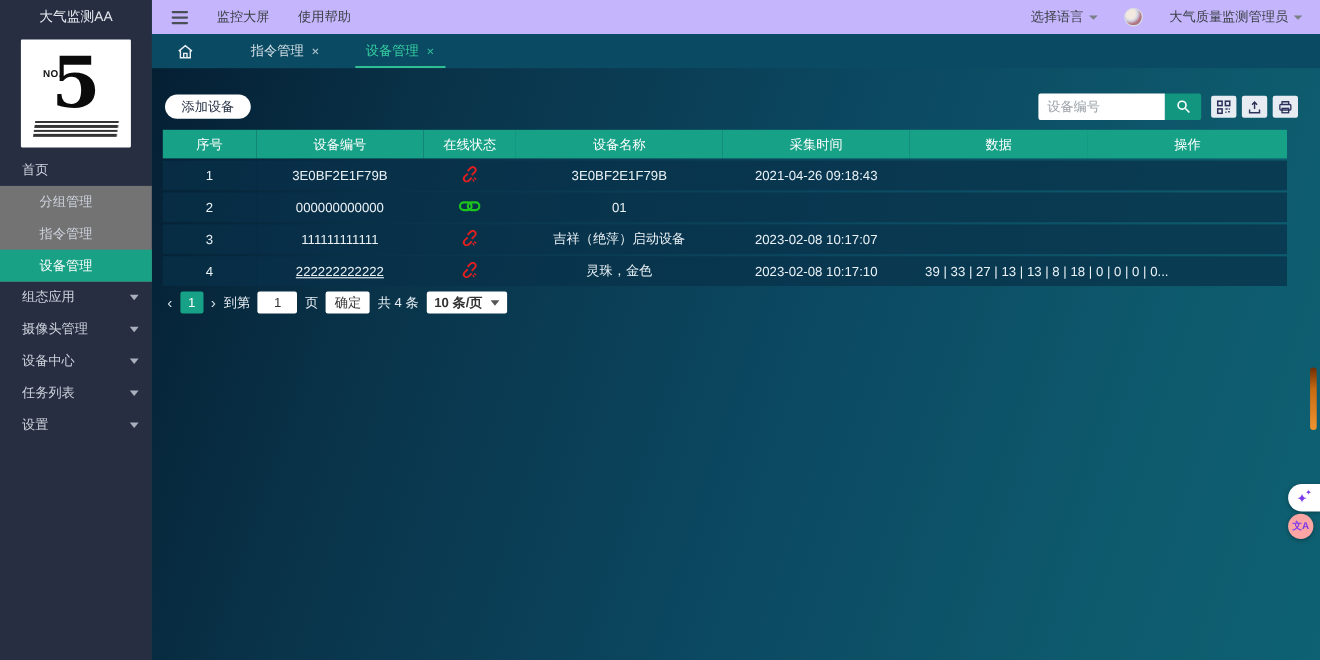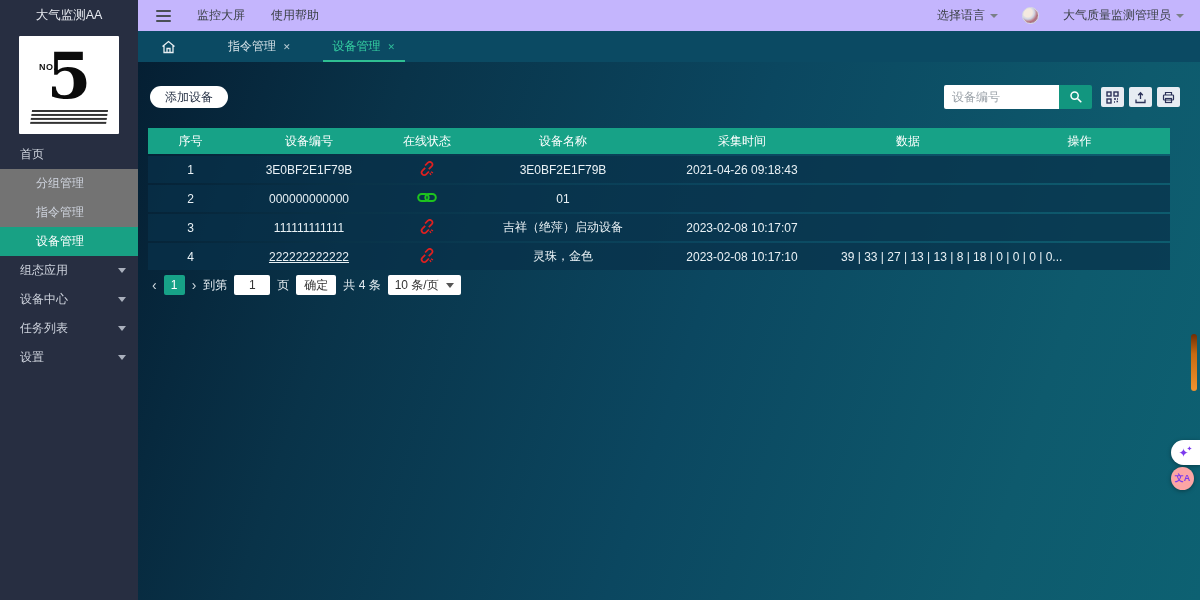--- a/index.html
+++ b/index.html
@@ -43,21 +43,21 @@
   .tab-home { width:60px; display:flex; align-items:center; justify-content:center; cursor:pointer; }
   .tab { position:relative; display:flex; align-items:center; padding:0 12px; margin-left:18px; font-size:12px; color:#d6e2e8; cursor:pointer; }
   .tab .x { margin-left:7px; font-size:9px; opacity:.85; cursor:pointer; }
   .tab.active { color:#35d0a2; }
   .tab.active::after { content:""; position:absolute; left:2px; right:2px; bottom:0; height:2px; background:#2fbf92; }
 
   .content { position:relative; flex:1; padding:23px 20px 0 10px;
     background:linear-gradient(108deg, #051f33 0%, #093349 22%, #0b4760 52%, #0e5a6d 82%, #0d6172 100%); }
 
   
-  .toolbar { display:flex; align-items:center; height:24px; margin-bottom:17px; }
+  .toolbar { display:flex; align-items:center; height:24px; margin-bottom:7px; }
   .btn-add { height:22px; padding:0 15px; margin-left:2px; border:none; border-radius:11px; background:#fff;
     color:#253044; font-size:12px; cursor:pointer; }
   .toolbar .grow { flex:1; }
   .search-wrap { display:flex; height:24px; }
   .search-input { width:115px; height:24px; border:none; padding:0 8px; font-size:12px; color:#333;
     border-radius:2px 0 0 2px; outline:none; }
   .search-input::placeholder { color:#9aa1a8; }
   .btn-search { width:33px; height:24px; border:none; background:#12967f; border-radius:0 2px 2px 0;
     display:flex; align-items:center; justify-content:center; cursor:pointer; }
   .mini-btns { display:flex; gap:5px; margin-left:9px; }
@@ -71,21 +71,21 @@
   .devices td.cell-data { text-align:left; padding-left:14px; overflow:visible; }
   tr.dev-underline td.cell-device-no { text-decoration:underline; }
 
   
   .pager { display:flex; align-items:center; gap:7px; margin-top:3px; margin-left:4px; font-size:12px; color:#e6edf2; }
   .pg-arrow { background:none; border:none; color:#d2dbe1; font-size:14px; cursor:pointer; line-height:20px; }
   .pg-num { width:21px; height:20px; background:#17a287; color:#fff; border:none; border-radius:2px; font-size:12px; cursor:pointer; }
   .pg-input { width:36px; height:20px; border:none; border-radius:2px; text-align:center; font-size:12px; color:#333; outline:none; }
   .pg-confirm { height:20px; padding:0 8px; background:#fff; color:#333; border:none; border-radius:2px; font-size:12px; cursor:pointer; }
   .pg-size { height:20px; background:#fff; color:#333; border-radius:2px; display:flex; align-items:center;
-    padding:0 7px; gap:7px; font-size:12px; cursor:pointer; }
+    padding:0 7px; gap:7px; font-size:12px; cursor:pointer;font-weight:bold; }
   .pg-size .caret-down { border-top-color:#555; }
 
   
   .scroll-thumb { position:absolute; right:3px; top:334px; width:6px; height:57px; border-radius:3px;
     background:linear-gradient(180deg, #6e2d06 0%, #c86a12 35%, #f0932f 100%); cursor:grab; }
   .float-sparkle { position:absolute; right:0; top:440px; width:29px; height:25px; background:#fff;
     border-radius:13px 0 0 13px; box-shadow:0 1px 4px rgba(0,0,0,.35); display:flex; align-items:center; justify-content:center;
     color:#7c3aed; cursor:pointer; }
   .float-sparkle .s1 { font-size:12px; line-height:1; }
   .float-sparkle .s2 { font-size:7px; line-height:1; margin:-9px 0 0 -2px; }
@@ -115,20 +115,25 @@
         </div>
         <div class="menu-item">
           <span>指令管理</span>
         </div>
         <div class="menu-item active">
           <span>设备管理</span>
         </div>
       </div>
       <div class="menu-item">
         <span>组态应用</span>
+        <span class="spacer"></span>
+          <span class="caret-down"></span>
+      </div>
+      <div class="menu-item">
+        <span>摄像头管理</span>
         <span class="spacer"></span>
           <span class="caret-down"></span>
       </div>
       <div class="menu-item">
         <span>设备中心</span>
         <span class="spacer"></span>
           <span class="caret-down"></span>
       </div>
       <div class="menu-item">
         <span>任务列表</span>

